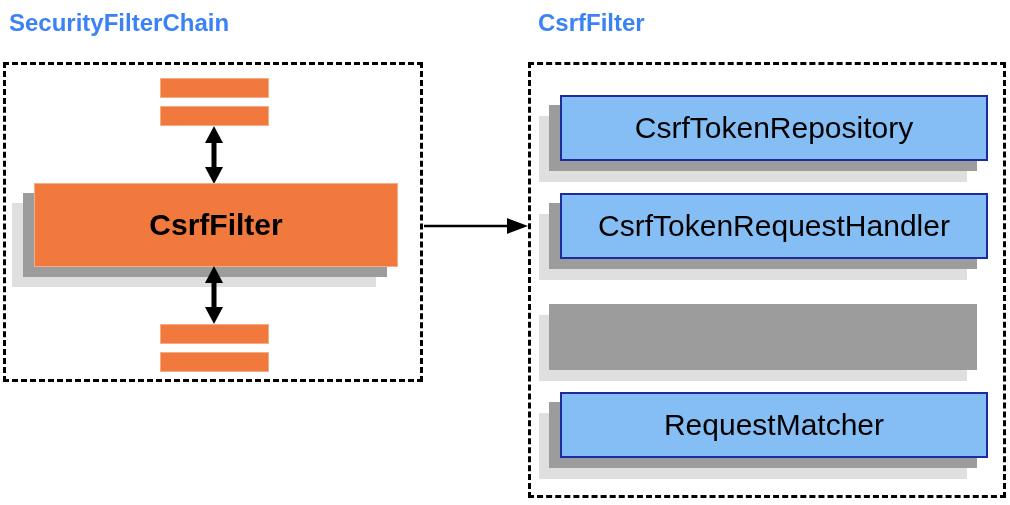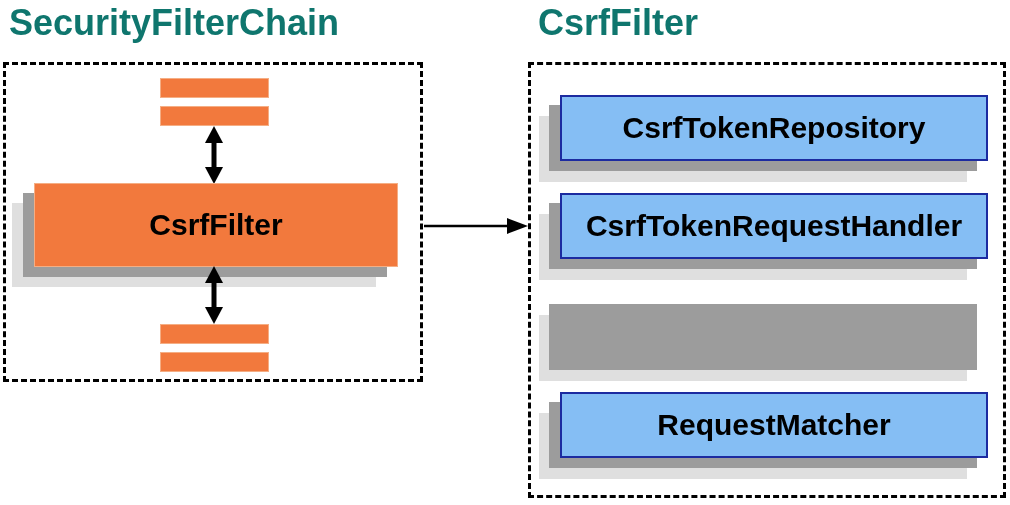--- a/index.html
+++ b/index.html
@@ -6,23 +6,23 @@
   .canvas {
     position: relative;
     width: 1010px;
     height: 505px;
     background: #ffffff;
     font-family: "Liberation Sans", sans-serif;
     overflow: hidden;
   }
   .title {
     position: absolute;
-    font-size: 36px;
+    font-size: 24px;
     font-weight: bold;
-    color: #0f766e;
+    color: #3b82f6;
     line-height: 34px;
     white-space: nowrap;
   }
   .title-left  { left: 9px;   top: 6px; }
   .title-right { left: 538px; top: 6px; }
 
   .dashed {
     position: absolute;
     border: 3px dashed #000000;
     background: transparent;
@@ -51,21 +51,21 @@
     display: flex; align-items: center; justify-content: center;
     font-size: 30px; font-weight: bold; color: #000000;
   }
 
   .comp {
     position: absolute;
     left: 560px; width: 424px; height: 62px;
     background: #85BEF4;
     border: 2px solid #1C2BA0;
     display: flex; align-items: center; justify-content: center;
-    font-size: 30px; font-weight: bold; color: #000000;
+    font-size: 30px; font-weight: normal; color: #000000;
   }
 
   svg.arrow { position: absolute; }
   svg.arrow line    { stroke: #000000; }
   svg.arrow polygon { fill: #000000; }
 </style>
 </head>
 <body>
 
 <div class="canvas">

